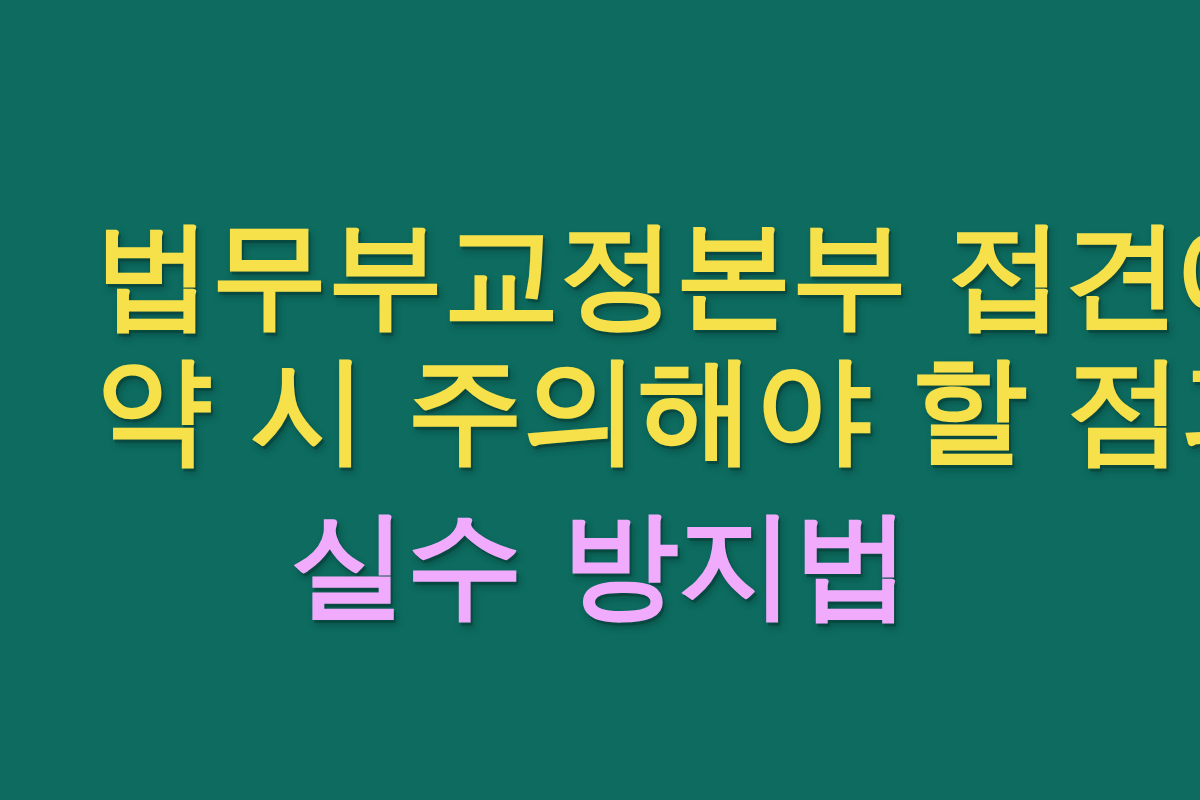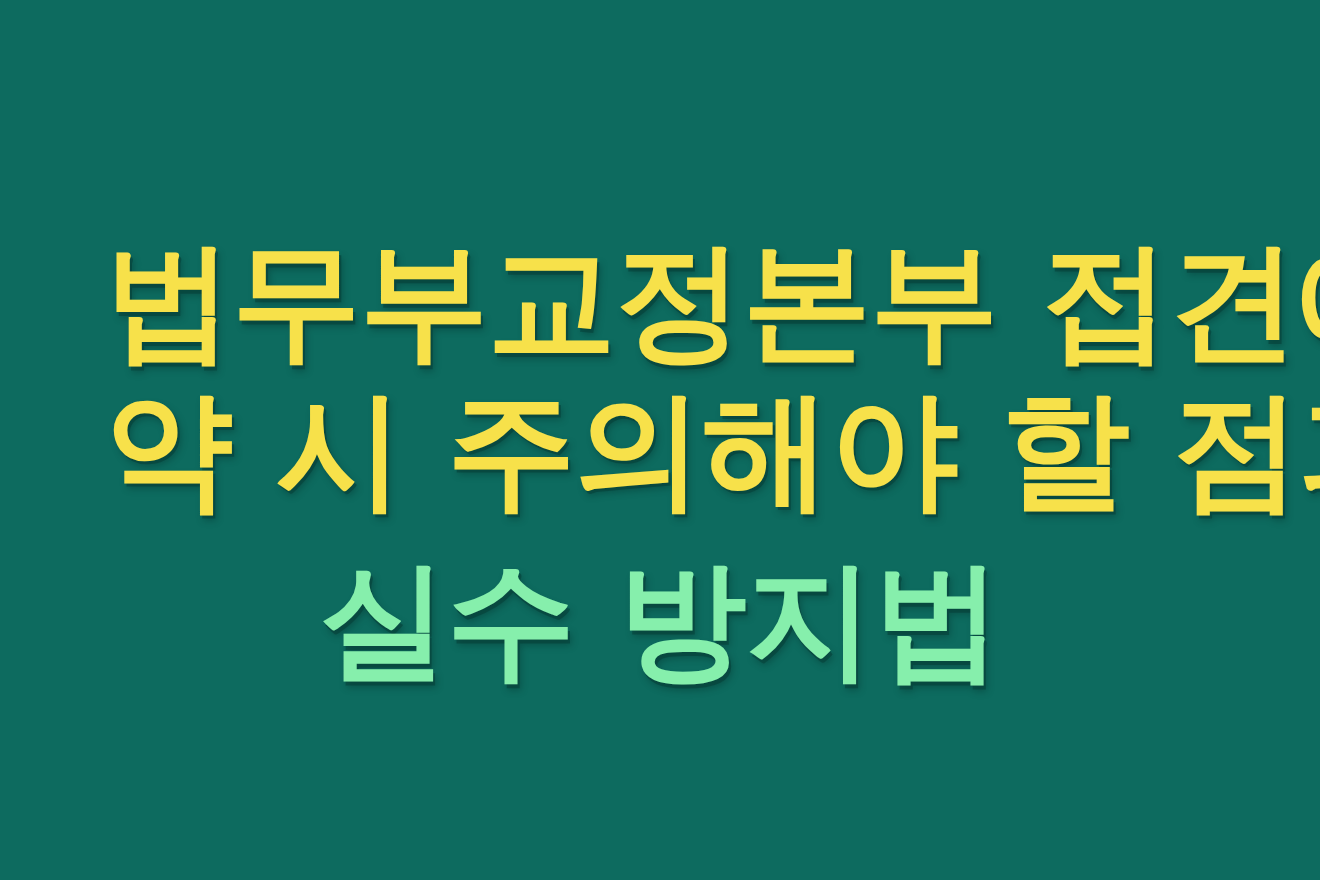--- a/index.html
+++ b/index.html
@@ -56,16 +56,16 @@
   .title-line.line-3 { font-size: 117px; }
 </style>
 </head>
 <body>
 
 <div class="poster" style="background: rgb(13, 107, 95);">
 
   <div class="title-block">
     <span class="title-line line-1" style="color: rgb(247, 225, 74);">법무부교정본부 접견예</span>
     <span class="title-line line-2" style="color: rgb(247, 225, 74);">약 시 주의해야 할 점과</span>
-    <span class="title-line line-3" style="color: #86efac; margin-top: 20px;">실수 방지법</span>
+    <span class="title-line line-3" style="color: #f0abfc; margin-top: 20px;">실수 방지법</span>
   </div>
 
 </div>
 
 </body></html>

